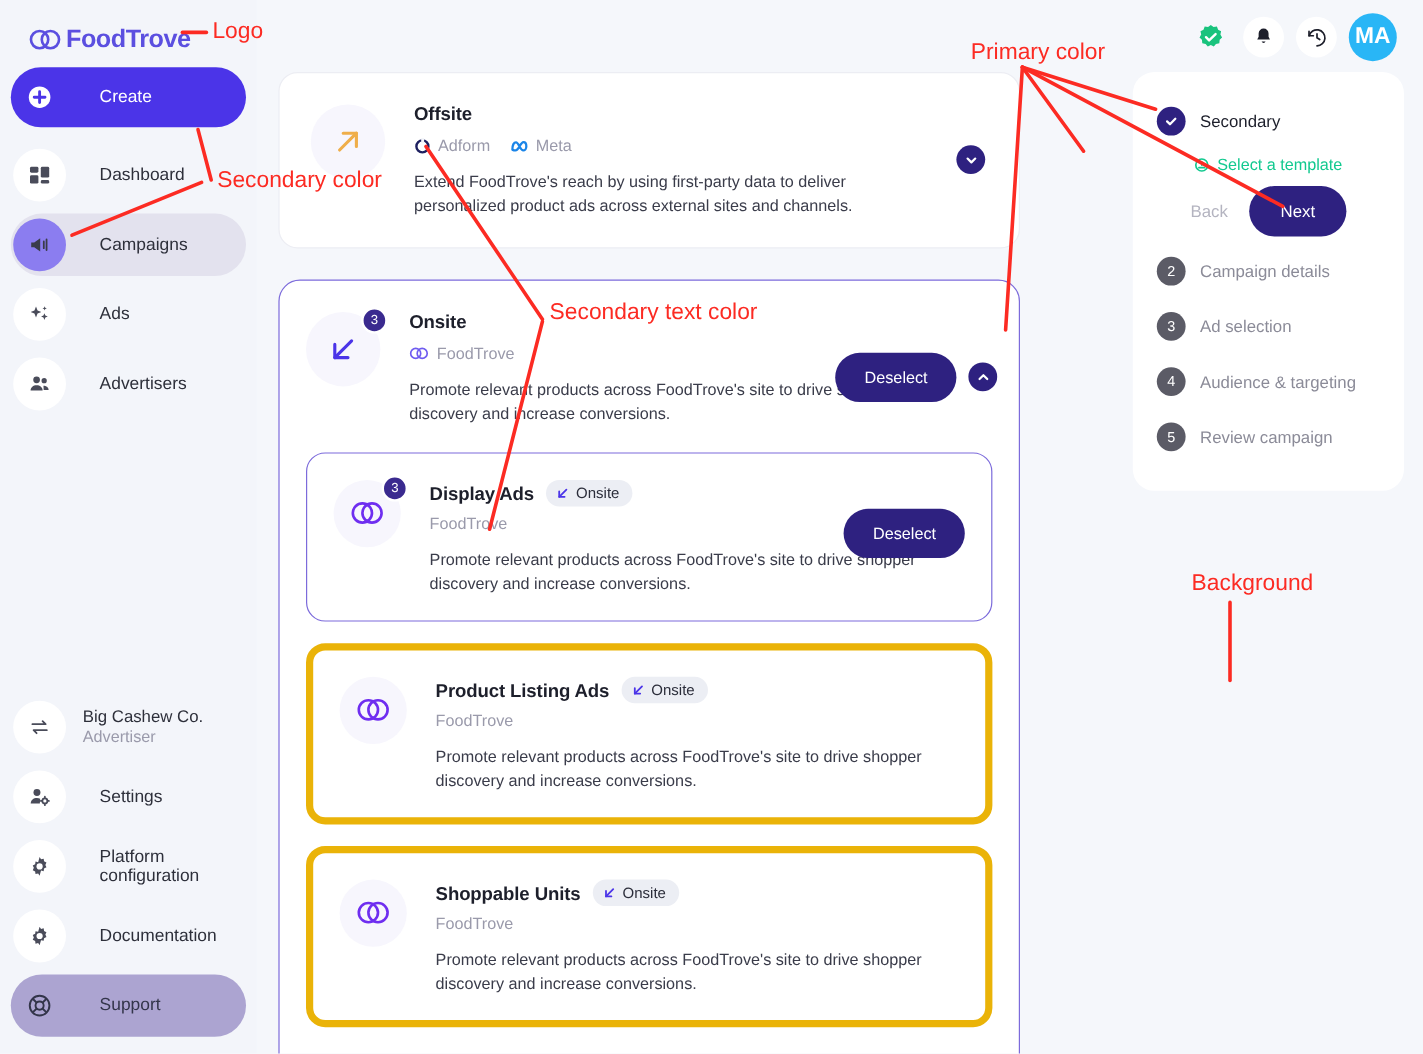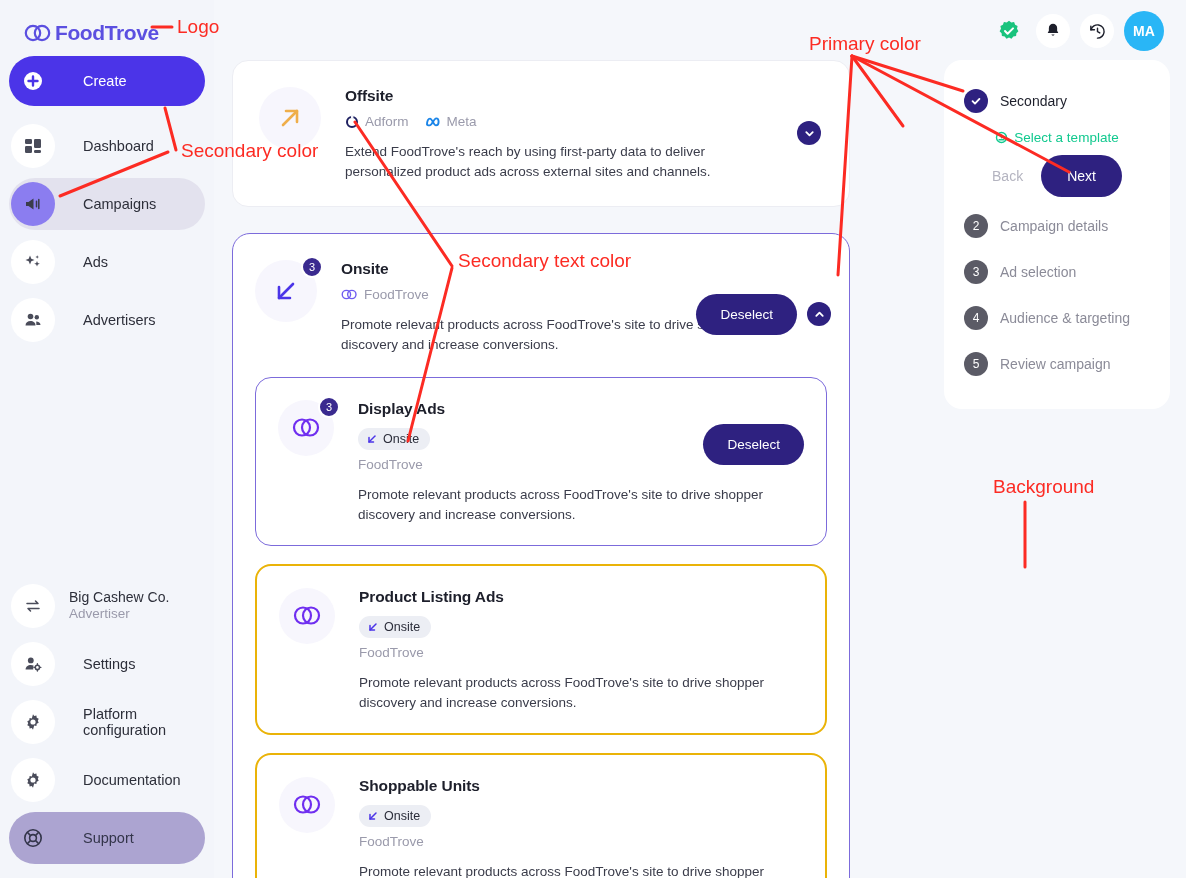--- a/index.html
+++ b/index.html
@@ -75,21 +75,21 @@
   .circ.sm { width: 56px; height: 56px; }
   .count-badge {
     position: absolute; right: -6px; top: -4px;
     width: 22px; height: 22px; border-radius: 50%;
     background: #3a2a8f; color: #fff; font-size: 11px;
     display: flex; align-items: center; justify-content: center;
     border: 2px solid #fff;
   }
   .body { margin-left: 24px; flex: 1 1 auto; }
   .ttl { font-size: 15.5px; font-weight: 700; color: #1d1f2b; letter-spacing: -0.1px; }
-  .ttl-row { display: flex; align-items: flex-start; gap: 10px; flex-direction: column; }
+  .ttl-row { display: flex; align-items: flex-end; gap: 10px; }
   .chip {
     display: inline-flex; align-items: center; gap: 5px;
     background: #eceef4; border-radius: 13px; padding: 4px 11px 4px 8px;
     font-size: 12.5px; color: #2b2d3a;
   }
   .plats { display: flex; align-items: flex-start; gap: 16px; margin-top: 9px; }
   .plat { display: flex; align-items: center; gap: 6px; font-size: 13.5px; color: #9a9aab; }
   .sub { margin-top: 7px; font-size: 13.5px; color: #9a9aab; }
   .desc {
     margin-top: 13px; font-size: 13.5px; color: #3a3c4a; line-height: 1.48;
@@ -106,21 +106,21 @@
     display: flex; align-items: center; justify-content: center; cursor: pointer;
   }
   .offsite-chev { position: absolute; right: 28px; top: 60px; }
   .onsite-actions {
     position: absolute; right: 18px; top: 60px;
     display: flex; align-items: center; gap: 10px;
   }
 
   .sub-list { margin-top: 22px; }
   .fmt-card {
-    background: #fff; border: 2px solid #eab308; border-radius: 16px;
+    background: #fff; border: 6px solid #eab308; border-radius: 16px;
     padding: 22px 22px 20px 22px; margin-bottom: 18px; position: relative;
     min-height: 130px;
   }
   .fmt-card.selected { border: 1.6px solid #7c6bdb; }
   .fmt-card .deselect { position: absolute; right: 22px; top: 46px; }
 
   
   .stepper {
     position: absolute; left: 944px; top: 60px; width: 226px;
     background: #ffffff; border-radius: 18px; padding: 18px 20px 22px 20px;
@@ -153,21 +153,21 @@
     position: absolute; right: 22px; top: 11px;
     display: flex; align-items: center; gap: 10px;
   }
   .hico {
     width: 34px; height: 34px; border-radius: 50%; background: #fff;
     display: flex; align-items: center; justify-content: center; cursor: pointer;
   }
   .hico.plain { background: transparent; }
   .avatar {
     width: 40px; height: 40px; border-radius: 50%; background: #29b6f6;
-    color: #fff; font-size: 14px; font-weight: 600;
+    color: #fff; font-size: 19px; font-weight: 600;
     display: flex; align-items: center; justify-content: center; cursor: pointer;
   }
 
   
   .anno-layer {
     position: absolute; left: 0; top: 0; width: 1186px; height: 878px;
     pointer-events: none;
   }
   .anno-txt {
     position: absolute; color: #fc2b23; font-size: 19px;

